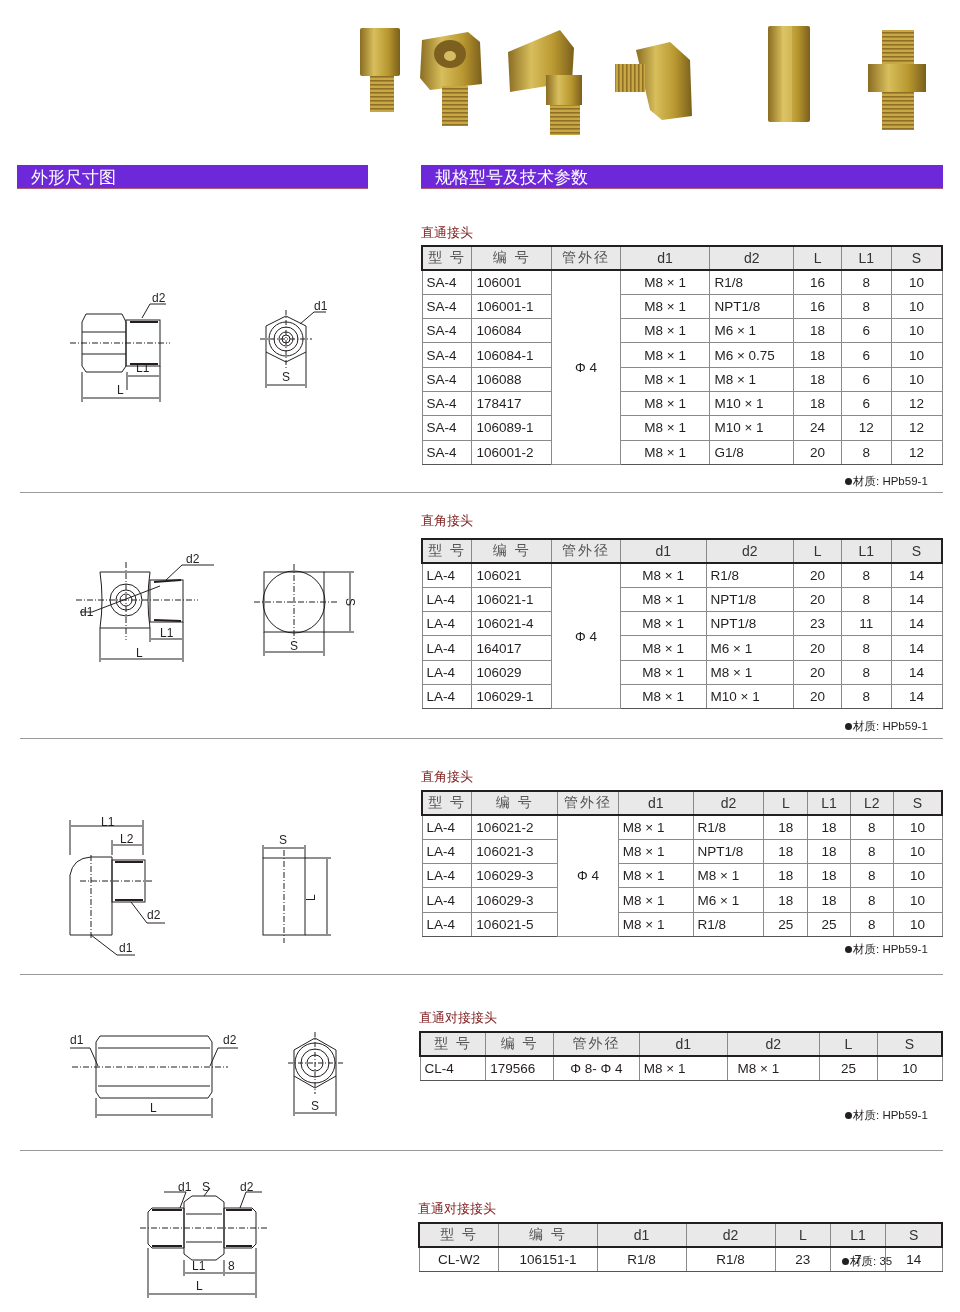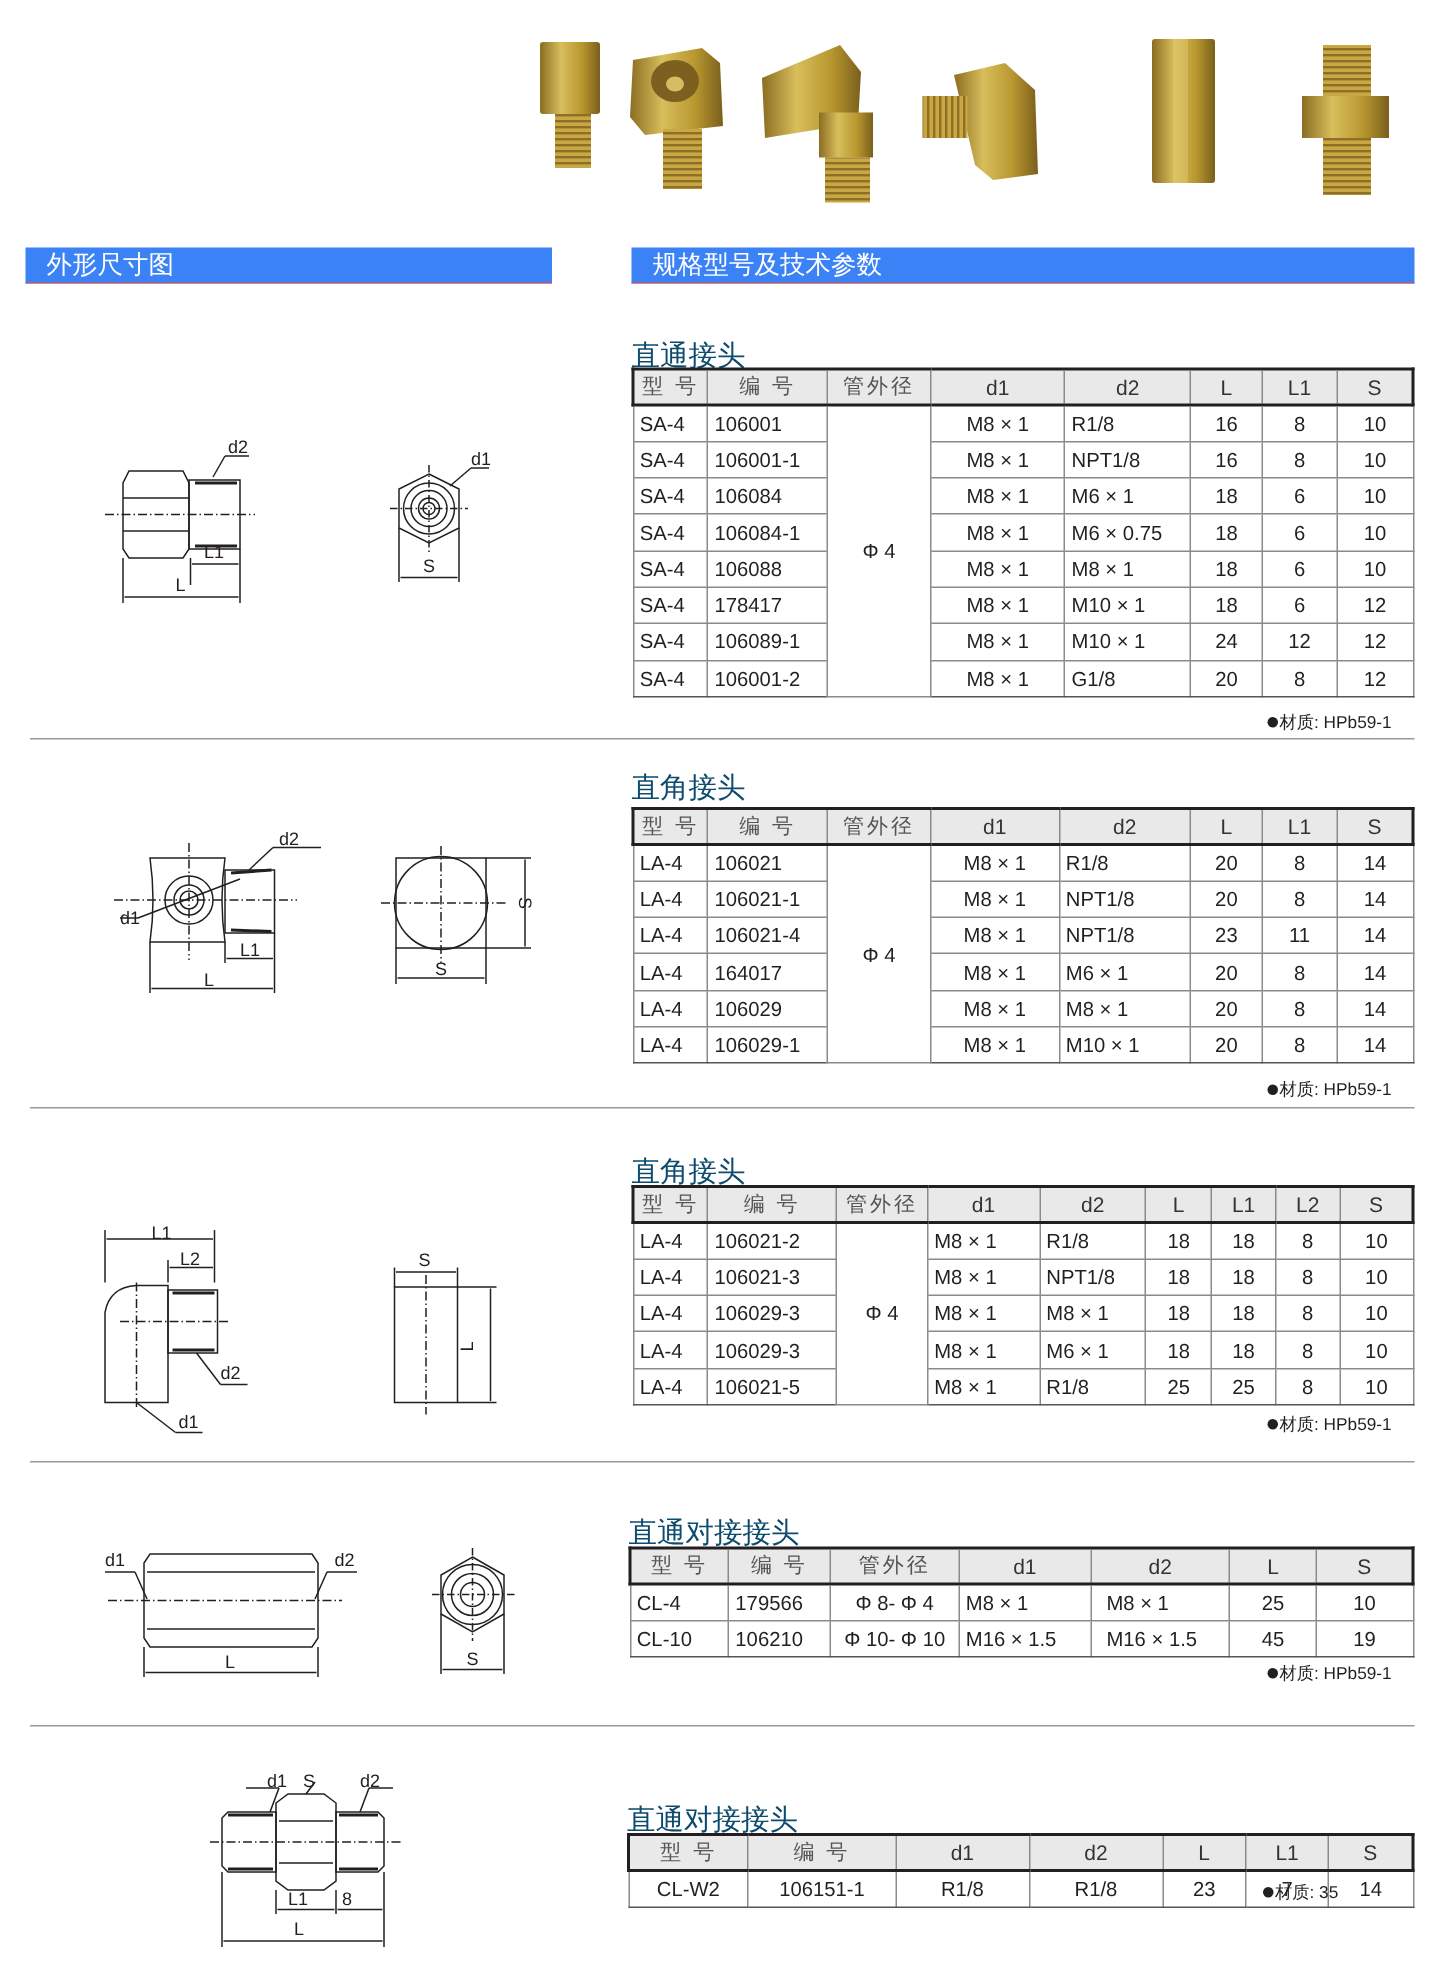--- a/index.html
+++ b/index.html
@@ -2,30 +2,30 @@
 <html><head>
 <meta charset="utf-8">
 <style>
   * { box-sizing: border-box; margin: 0; padding: 0; }
   html, body { width: 960px; height: 1312px; background: #ffffff; overflow: hidden; }
   body { position: relative; font-family: "DejaVu Sans", "Liberation Sans", sans-serif; color: #231f20; }
 
   .photos { position: absolute; left: 350px; top: 20px; width: 590px; height: 120px; }
 
   .section-bar {
-    position: absolute; top: 165px; height: 24px; background: #3b82f6;
+    position: absolute; top: 165px; height: 24px; background: #6d28d9;
     color: #ffffff; font-size: 17px; line-height: 24px; padding-left: 14px;
     border-bottom: 1px solid #b06070;
   }
   .bar-left { left: 17px; width: 351px; }
   .bar-right { left: 421px; width: 522px; }
 
   .divider { position: absolute; left: 20px; width: 923px; height: 1px; background: #9a9a9a; }
 
-  .block-title { position: absolute; font-size: 19px; color: #0c4a6e; }
+  .block-title { position: absolute; font-size: 13px; color: #7f1d1d; }
 
   table.spec {
     position: absolute; border-collapse: collapse; font-size: 13.5px;
     font-family: "Liberation Sans", "DejaVu Sans", sans-serif; color: #231f20;
   }
   table.spec th {
     background: #e9e9e9; font-weight: normal; height: 24px; text-align: center;
     border-top: 2px solid #231f20; border-bottom: 2px solid #231f20;
     border-left: 1px solid #8a8a8a; border-right: 1px solid #8a8a8a;
     color: #333; font-size: 14px;
@@ -551,29 +551,20 @@
   </thead>
   <tbody>
     <tr>
         <td class="l">CL-4</td>
         <td class="l">179566</td>
         <td class="c">Φ 8- Φ 4</td>
         <td class="l">M8 × 1</td>
         <td class="l" style="padding-left:10px">M8 × 1</td>
         <td class="c">25</td>
         <td class="c">10</td>
-      </tr>
-    <tr>
-        <td class="l">CL-10</td>
-        <td class="l">106210</td>
-        <td class="c" style="padding:0 1px">Φ 10- Φ 10</td>
-        <td class="l">M16 × 1.5</td>
-        <td class="l" style="padding-left:10px">M16 × 1.5</td>
-        <td class="c">45</td>
-        <td class="c">19</td>
       </tr>
   </tbody>
 </table>
 <div class="material" style="left:845px;top:1108px"><span class="dot"></span><span>材质: HPb59-1</span></div>
 
 <div class="divider" style="top:1150px"></div>
 
 <svg class="drawing" style="left:140px;top:1180px" width="150" height="120">
   <g stroke="#231f20" stroke-width="1" fill="none">
     <path d="M12,28 L44,28 L44,68 L12,68 L8,64 L8,32 Z"></path>

